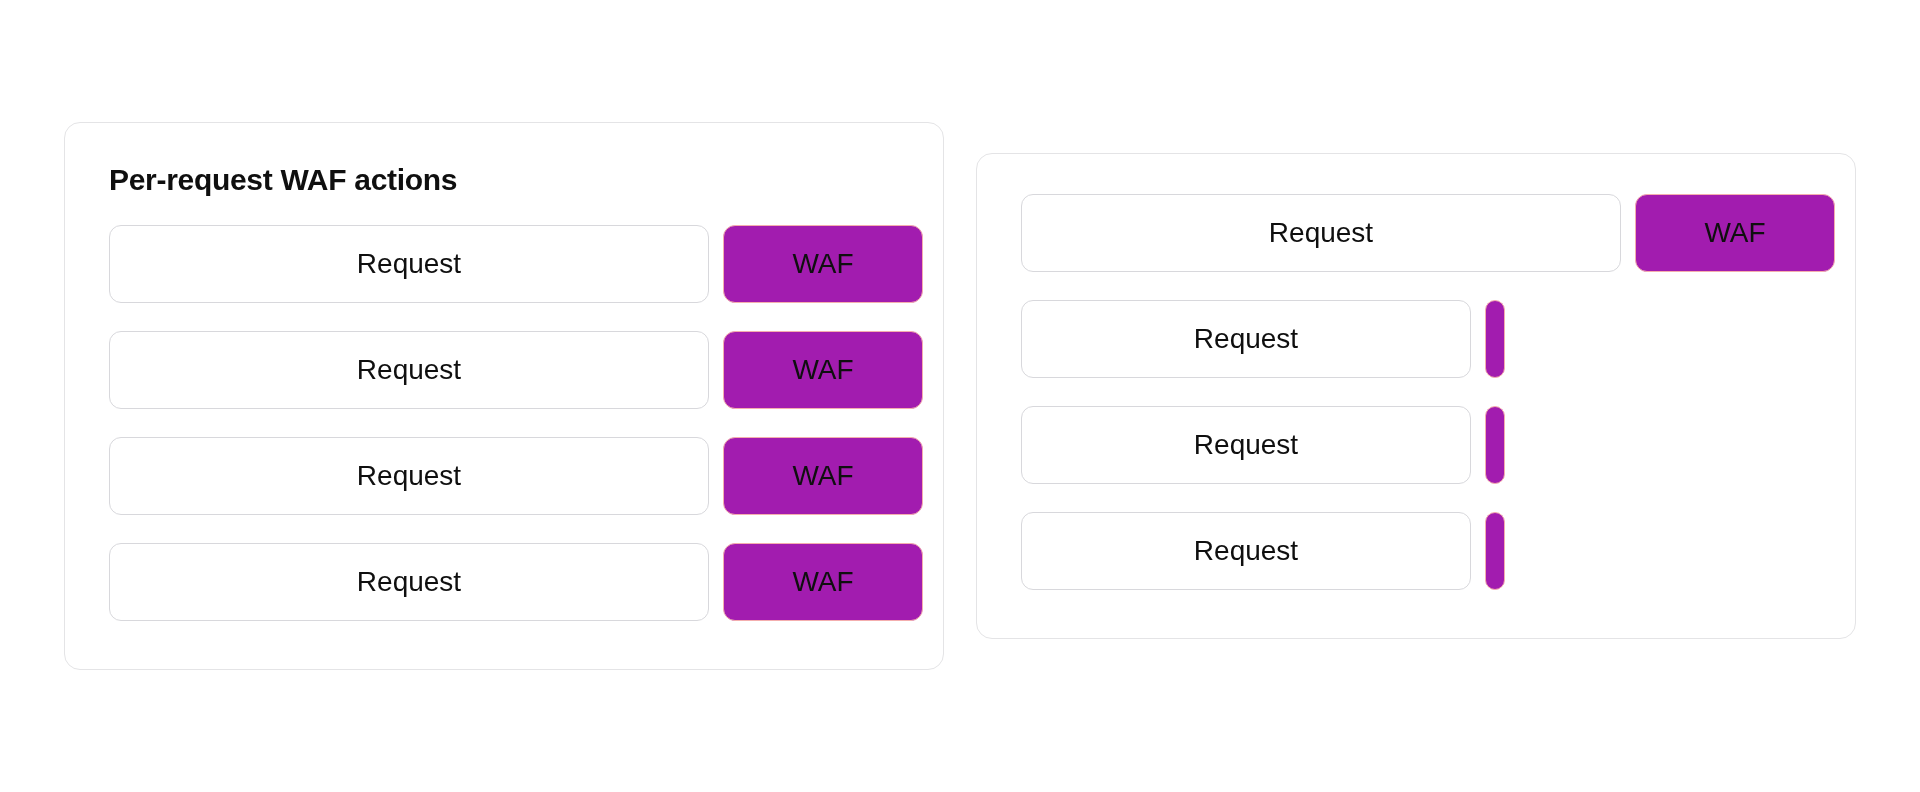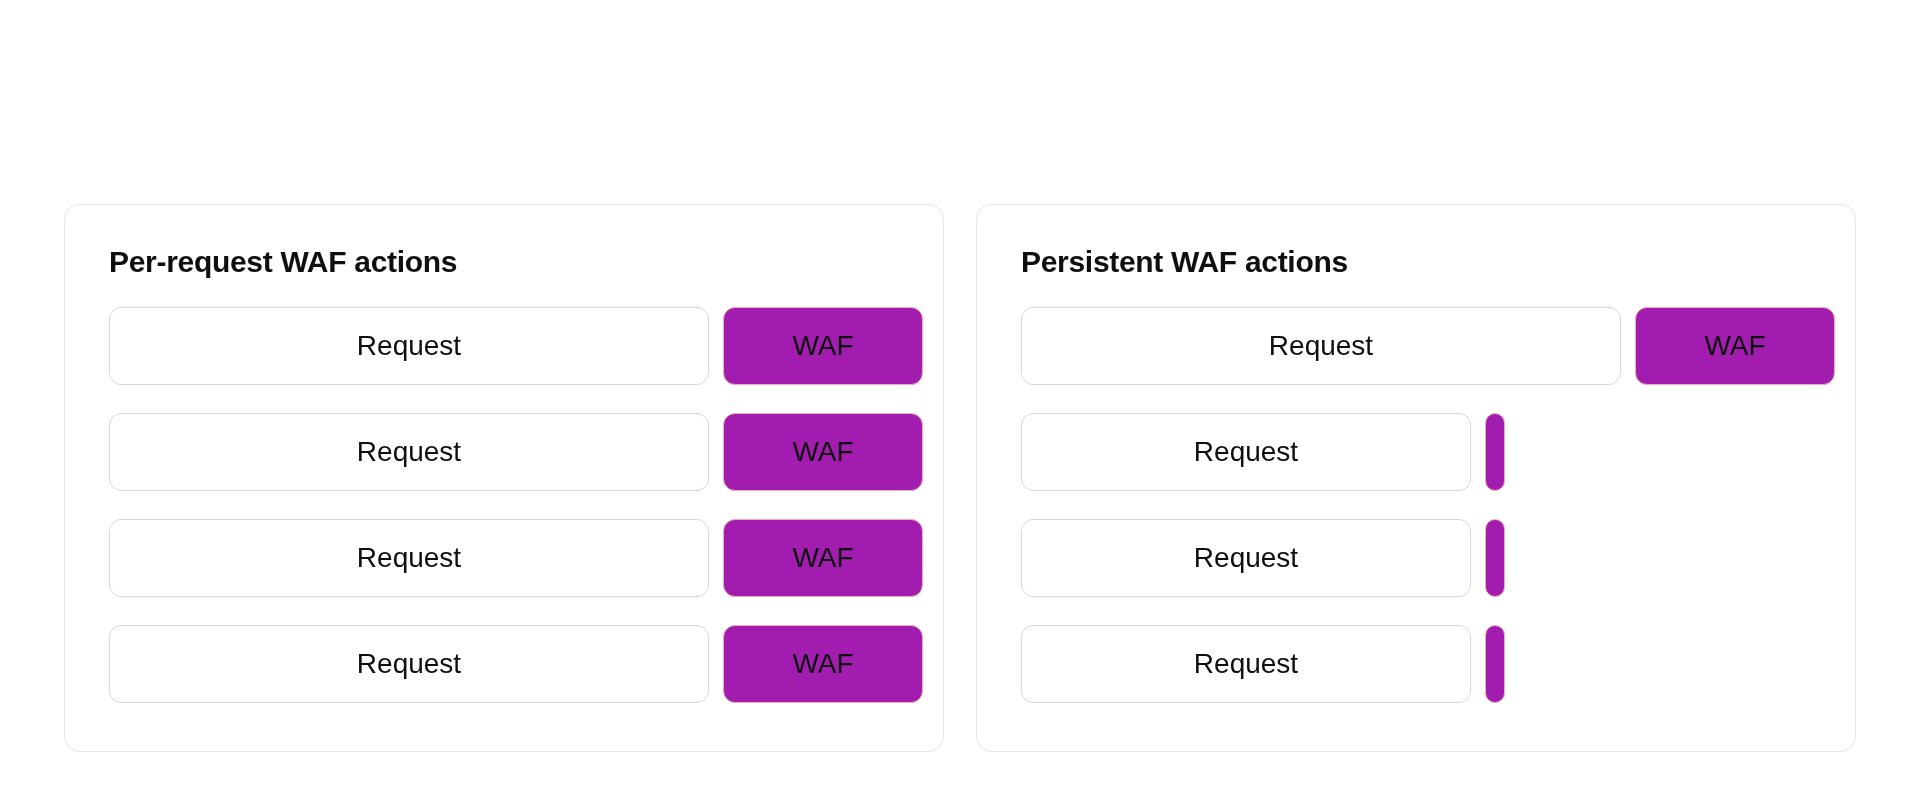--- a/index.html
+++ b/index.html
@@ -9,24 +9,24 @@
     width: 1920px;
     height: 792px;
     font-family: -apple-system, BlinkMacSystemFont, "Segoe UI", Helvetica, Arial, sans-serif;
     background: #ffffff;
     color: #0f0f0f;
   }
   .canvas {
     width: 1920px;
     height: 792px;
     display: flex;
-    align-items: flex-end;
+    align-items: center;
     justify-content: center;
     gap: 32px;
-    padding: 40px 80px;
+    padding: 96px 80px;
   }
   .panel {
     border: 1px solid #e4e4e6;
     border-radius: 16px;
     padding: 40px 44px 48px 44px;
     width: 880px;
     background: #ffffff;
   }
   .panel-title {
     font-size: 30px;
@@ -116,21 +116,20 @@
         </div>
         <div class="box waf-box">
           <span>WAF</span>
         </div>
       </div>
 
     </div>
   </div>
 
   <div class="panel right">
-    <div class="panel-title">Persistent WAF actions</div>
     <div class="rows">
 
       <div class="row first">
         <div class="box request-box">
           <span>Request</span>
         </div>
         <div class="box waf-box">
           <span>WAF</span>
         </div>
       </div>

